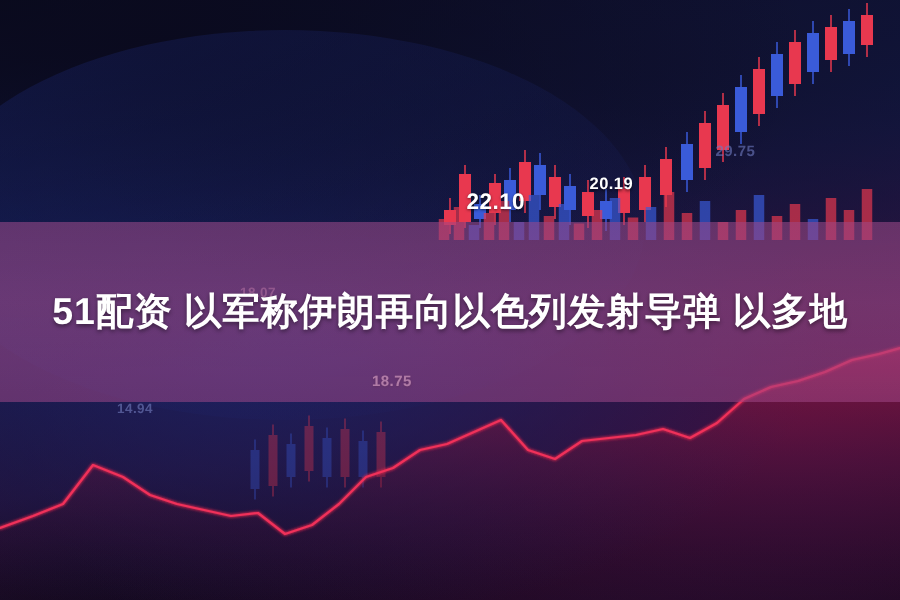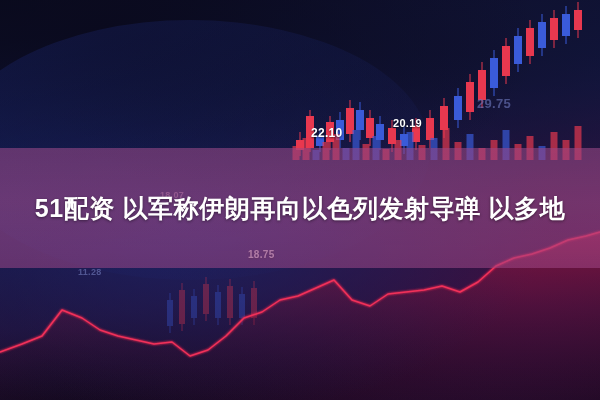--- a/index.html
+++ b/index.html
@@ -179,26 +179,26 @@
         <rect x="562.5" y="140" width="7" height="20" fill="#e8384f" opacity="0.8"></rect>
         <rect x="574.5" y="126" width="7" height="34" fill="#e8384f" opacity="0.8"></rect>
       </g>
 
     <path id="area-path" fill="url(#areaFill)" d="M0 352 L22 344 L42 336 L62 310 L82 318 L100 330 L118 336 L136 340 L154 344 L172 342 L190 356 L208 350 L226 336 L244 318 L262 312 L280 300 L298 296 L316 288 L334 280 L352 300 L370 306 L388 294 L406 292 L424 290 L442 286 L460 292 L478 282 L496 266 L514 258 L532 254 L550 248 L568 240 L586 236 L600 232 L600 400 L0 400 Z"></path>
     <path id="line-path" fill="none" stroke="#e0254d" stroke-width="2.1" stroke-linejoin="round" stroke-linecap="round" filter="url(#soft)" d="M0 352 L22 344 L42 336 L62 310 L82 318 L100 330 L118 336 L136 340 L154 344 L172 342 L190 356 L208 350 L226 336 L244 318 L262 312 L280 300 L298 296 L316 288 L334 280 L352 300 L370 306 L388 294 L406 292 L424 290 L442 286 L460 292 L478 282 L496 266 L514 258 L532 254 L550 248 L568 240 L586 236 L600 232"></path>
     <path id="line-path-core" fill="none" stroke="#f0315a" stroke-width="1.5" stroke-linejoin="round" stroke-linecap="round" d="M0 352 L22 344 L42 336 L62 310 L82 318 L100 330 L118 336 L136 340 L154 344 L172 342 L190 356 L208 350 L226 336 L244 318 L262 312 L280 300 L298 296 L316 288 L334 280 L352 300 L370 306 L388 294 L406 292 L424 290 L442 286 L460 292 L478 282 L496 266 L514 258 L532 254 L550 248 L568 240 L586 236 L600 232"></path>
   </svg>
 
   <div class="layer" id="price-labels">
-      <span class="plabel" style="left: 78px; top: 267px; color: rgb(123, 134, 200); font-size: 9px; opacity: 0.55;">11.28</span>
+      <span class="plabel" style="left: 78px; top: 267px; color: rgb(123, 134, 200); font-size: 9px; opacity: 0.55;">14.94</span>
       <span class="plabel" style="left: 160px; top: 190px; color: rgb(201, 168, 200); font-size: 9px; opacity: 0.6;">18.07</span>
       <span class="plabel" style="left: 248px; top: 249px; color: rgb(242, 228, 239); font-size: 10px; opacity: 0.85; text-shadow: rgba(0, 0, 0, 0.6) 0px 1px 2px;">18.75</span>
-      <span class="plabel" style="left: 311px; top: 126px; color: rgb(255, 255, 255); font-size: 12px; opacity: 1; text-shadow: rgba(0, 0, 0, 0.6) 0px 1px 2px;">22.10</span>
+      <span class="plabel" style="left: 311px; top: 126px; color: rgb(255, 255, 255); font-size: 15px; opacity: 1; text-shadow: rgba(0, 0, 0, 0.6) 0px 1px 2px;">22.10</span>
       <span class="plabel" style="left: 393px; top: 117px; color: rgb(255, 255, 255); font-size: 11px; opacity: 1; text-shadow: rgba(0, 0, 0, 0.6) 0px 1px 2px;">20.19</span>
-      <span class="plabel" style="left: 477px; top: 96px; color: rgb(111, 122, 192); font-size: 13px; opacity: 0.6;">29.75</span>
+      <span class="plabel" style="left: 477px; top: 96px; color: rgb(111, 122, 192); font-size: 10px; opacity: 0.6;">29.75</span>
     </div>
 
   <div id="band"></div>
 
   <div id="headline">
     <span class="l1">51配资 以军称伊朗再向以色列发射导弹 以多地</span>
   </div>
 
 </div>
 

